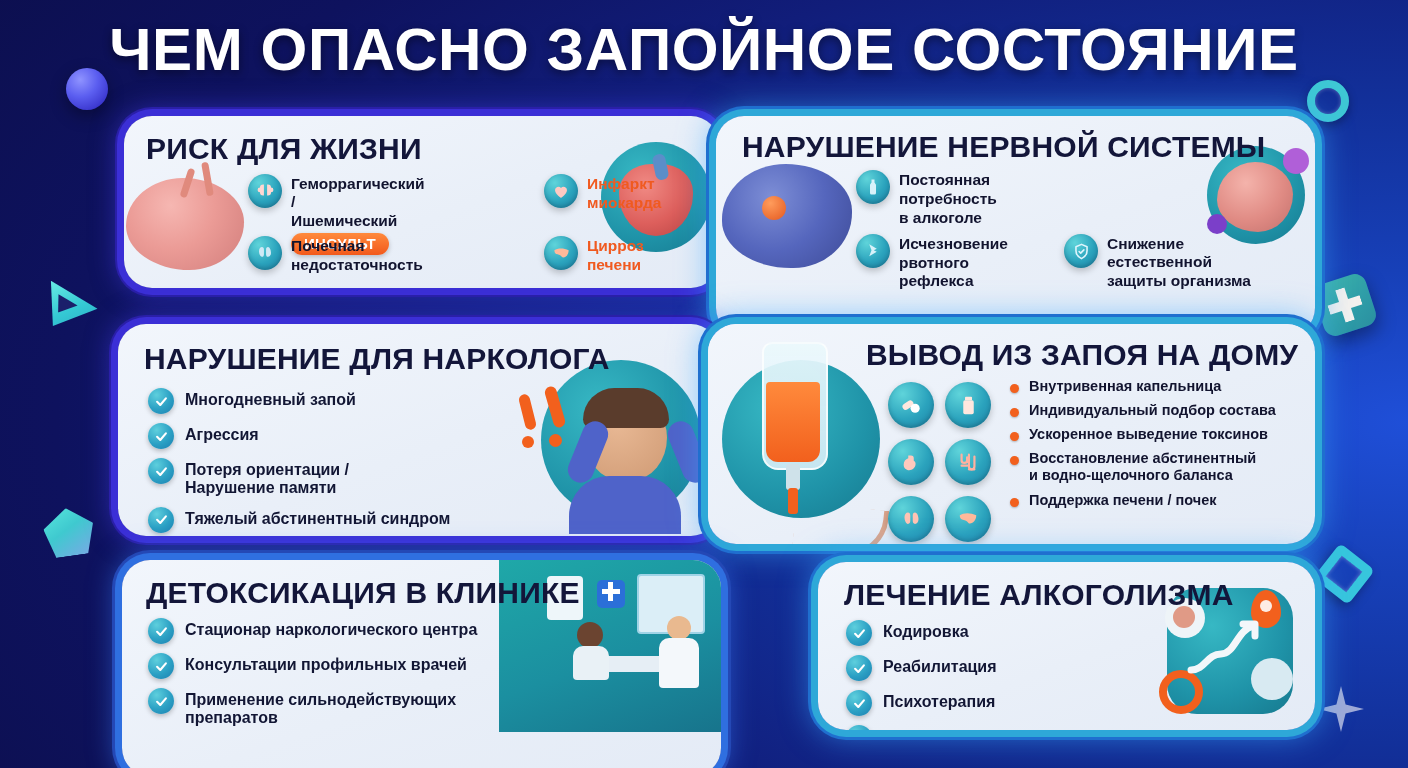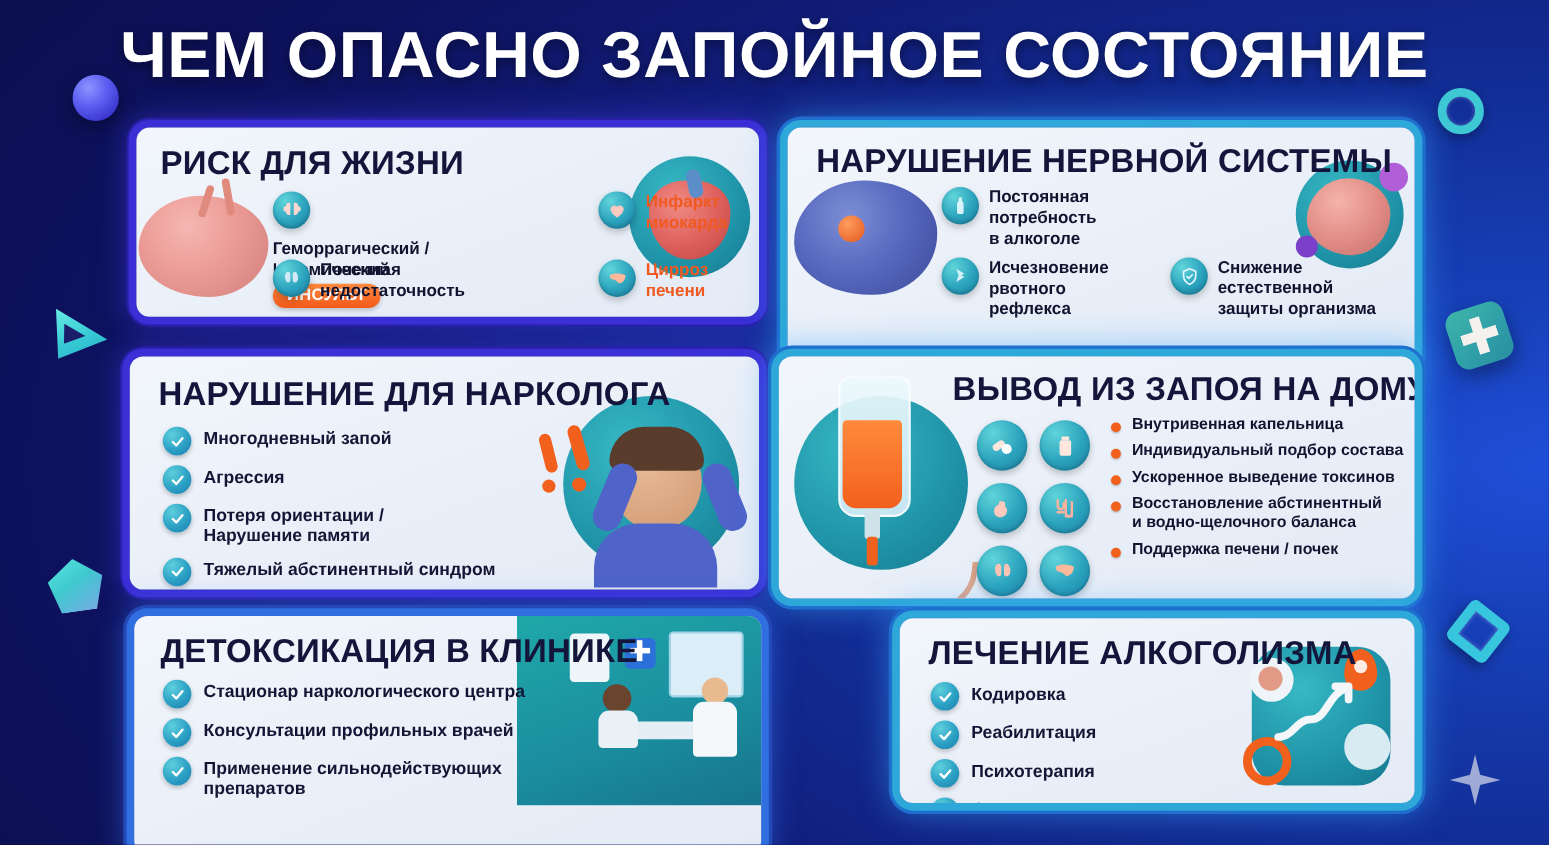--- a/index.html
+++ b/index.html
@@ -74,23 +74,24 @@
   
   .title{
     position:absolute;top:16px;left:0;width:1408px;text-align:center;
     font-size:59px;font-weight:bold;color:#ffffff;letter-spacing:.5px;
     text-shadow:0 3px 10px rgba(0,0,0,.45);
     font-family:"Liberation Sans", sans-serif;
     transform:scaleX(1.02);
   }
   
   .card{
-    position:absolute;border-radius:12px;
+    position:absolute;border-radius:28px;
     background:linear-gradient(160deg,#f2f6fc 0%,#e9eff8 55%,#e4ebf6 100%);
     overflow:hidden;
+    padding-left:29px;
   }
   .card.purple{
     box-shadow:0 0 0 7px #3b2fd6, 0 0 0 9px #2a1fa8, 0 0 26px 7px rgba(70,60,230,.55);
   }
   .card.cyan{
     box-shadow:0 0 0 7px #2ea8d8, 0 0 0 10px #1f6fcf, 0 0 30px 8px rgba(60,170,255,.55);
   }
   .card.blue{
     box-shadow:0 0 0 7px #2f6fe0, 0 0 0 10px #2448b5, 0 0 26px 8px rgba(60,130,255,.5);
   }
@@ -171,21 +172,21 @@
     <div class="brainL" style="left:2px;top:62px;width:118px;height:92px;"></div>
     <div style="position:absolute;left:60px;top:52px;width:7px;height:30px;background:#e08a7d;transform:rotate(18deg);border-radius:4px;"></div>
     <div style="position:absolute;left:80px;top:46px;width:7px;height:34px;background:#e08a7d;transform:rotate(-10deg);border-radius:4px;"></div>
 
     <div class="blob" style="right:8px;top:26px;width:110px;height:110px;"></div>
     <div style="position:absolute;right:26px;top:48px;width:74px;height:72px;border-radius:46% 46% 52% 52%/40% 40% 60% 60%;background:radial-gradient(circle at 36% 30%,#f08a84 0%,#dd5f5c 55%,#b94444 100%);"></div>
     <div style="position:absolute;right:52px;top:38px;width:13px;height:26px;background:#5b8ec9;border-radius:6px;transform:rotate(-12deg);"></div>
 
     <div class="card-title" style="position:absolute;left:22px;top:16px;">РИСК ДЛЯ ЖИЗНИ</div>
 
-    <div class="feat" style="position:absolute;left:124px;top:58px;width:150px;flex-direction:column;">
+    <div class="feat" style="position:absolute;left:124px;top:58px;width:150px;">
       <div class="icircle">
         <svg viewBox="0 0 24 24" width="19" height="19" fill="#ffd7d2">
             <path d="M9 3a4 4 0 00-4 4 3 3 0 000 6 4 4 0 004 4h1V3H9zm6 0h-1v14h1a4 4 0 004-4 3 3 0 000-6 4 4 0 00-4-4z"></path>
           </svg>
       </div>
       <div>
         <div class="ftext">Геморрагический /</div>
         <div class="ftext">Ишемический</div>
         <span class="badge">ИНСУЛЬТ</span>
       </div>

